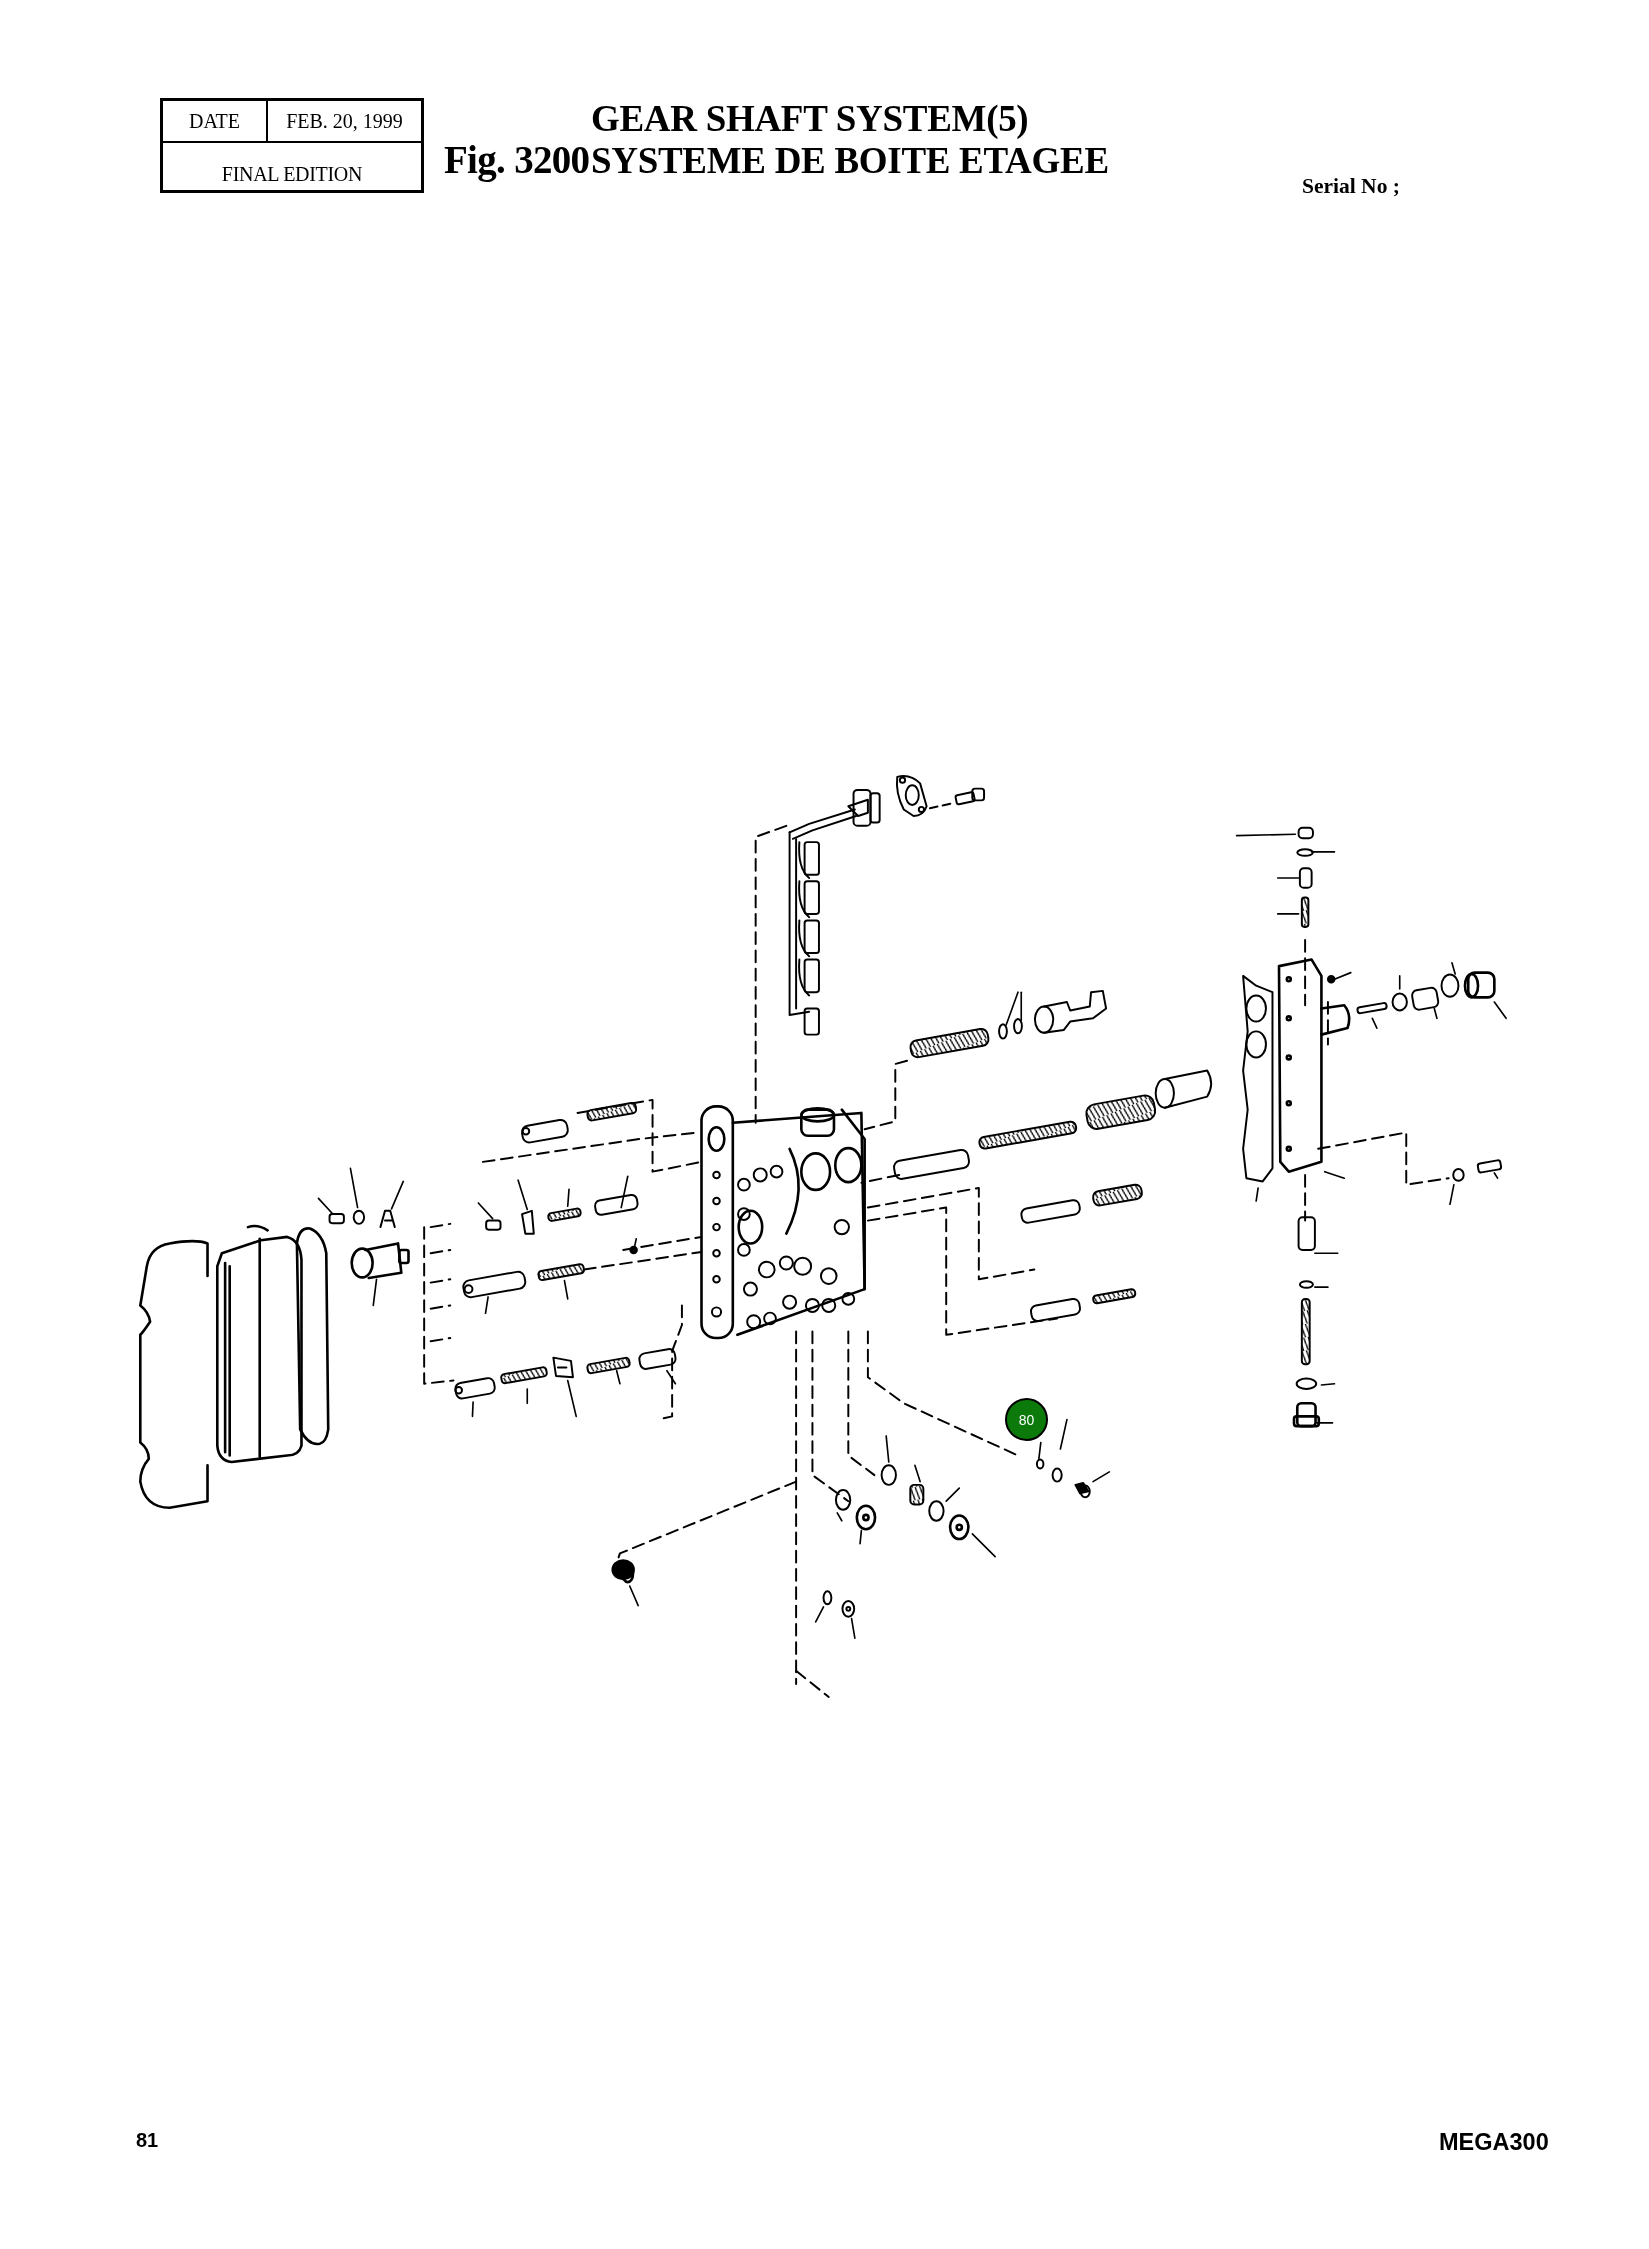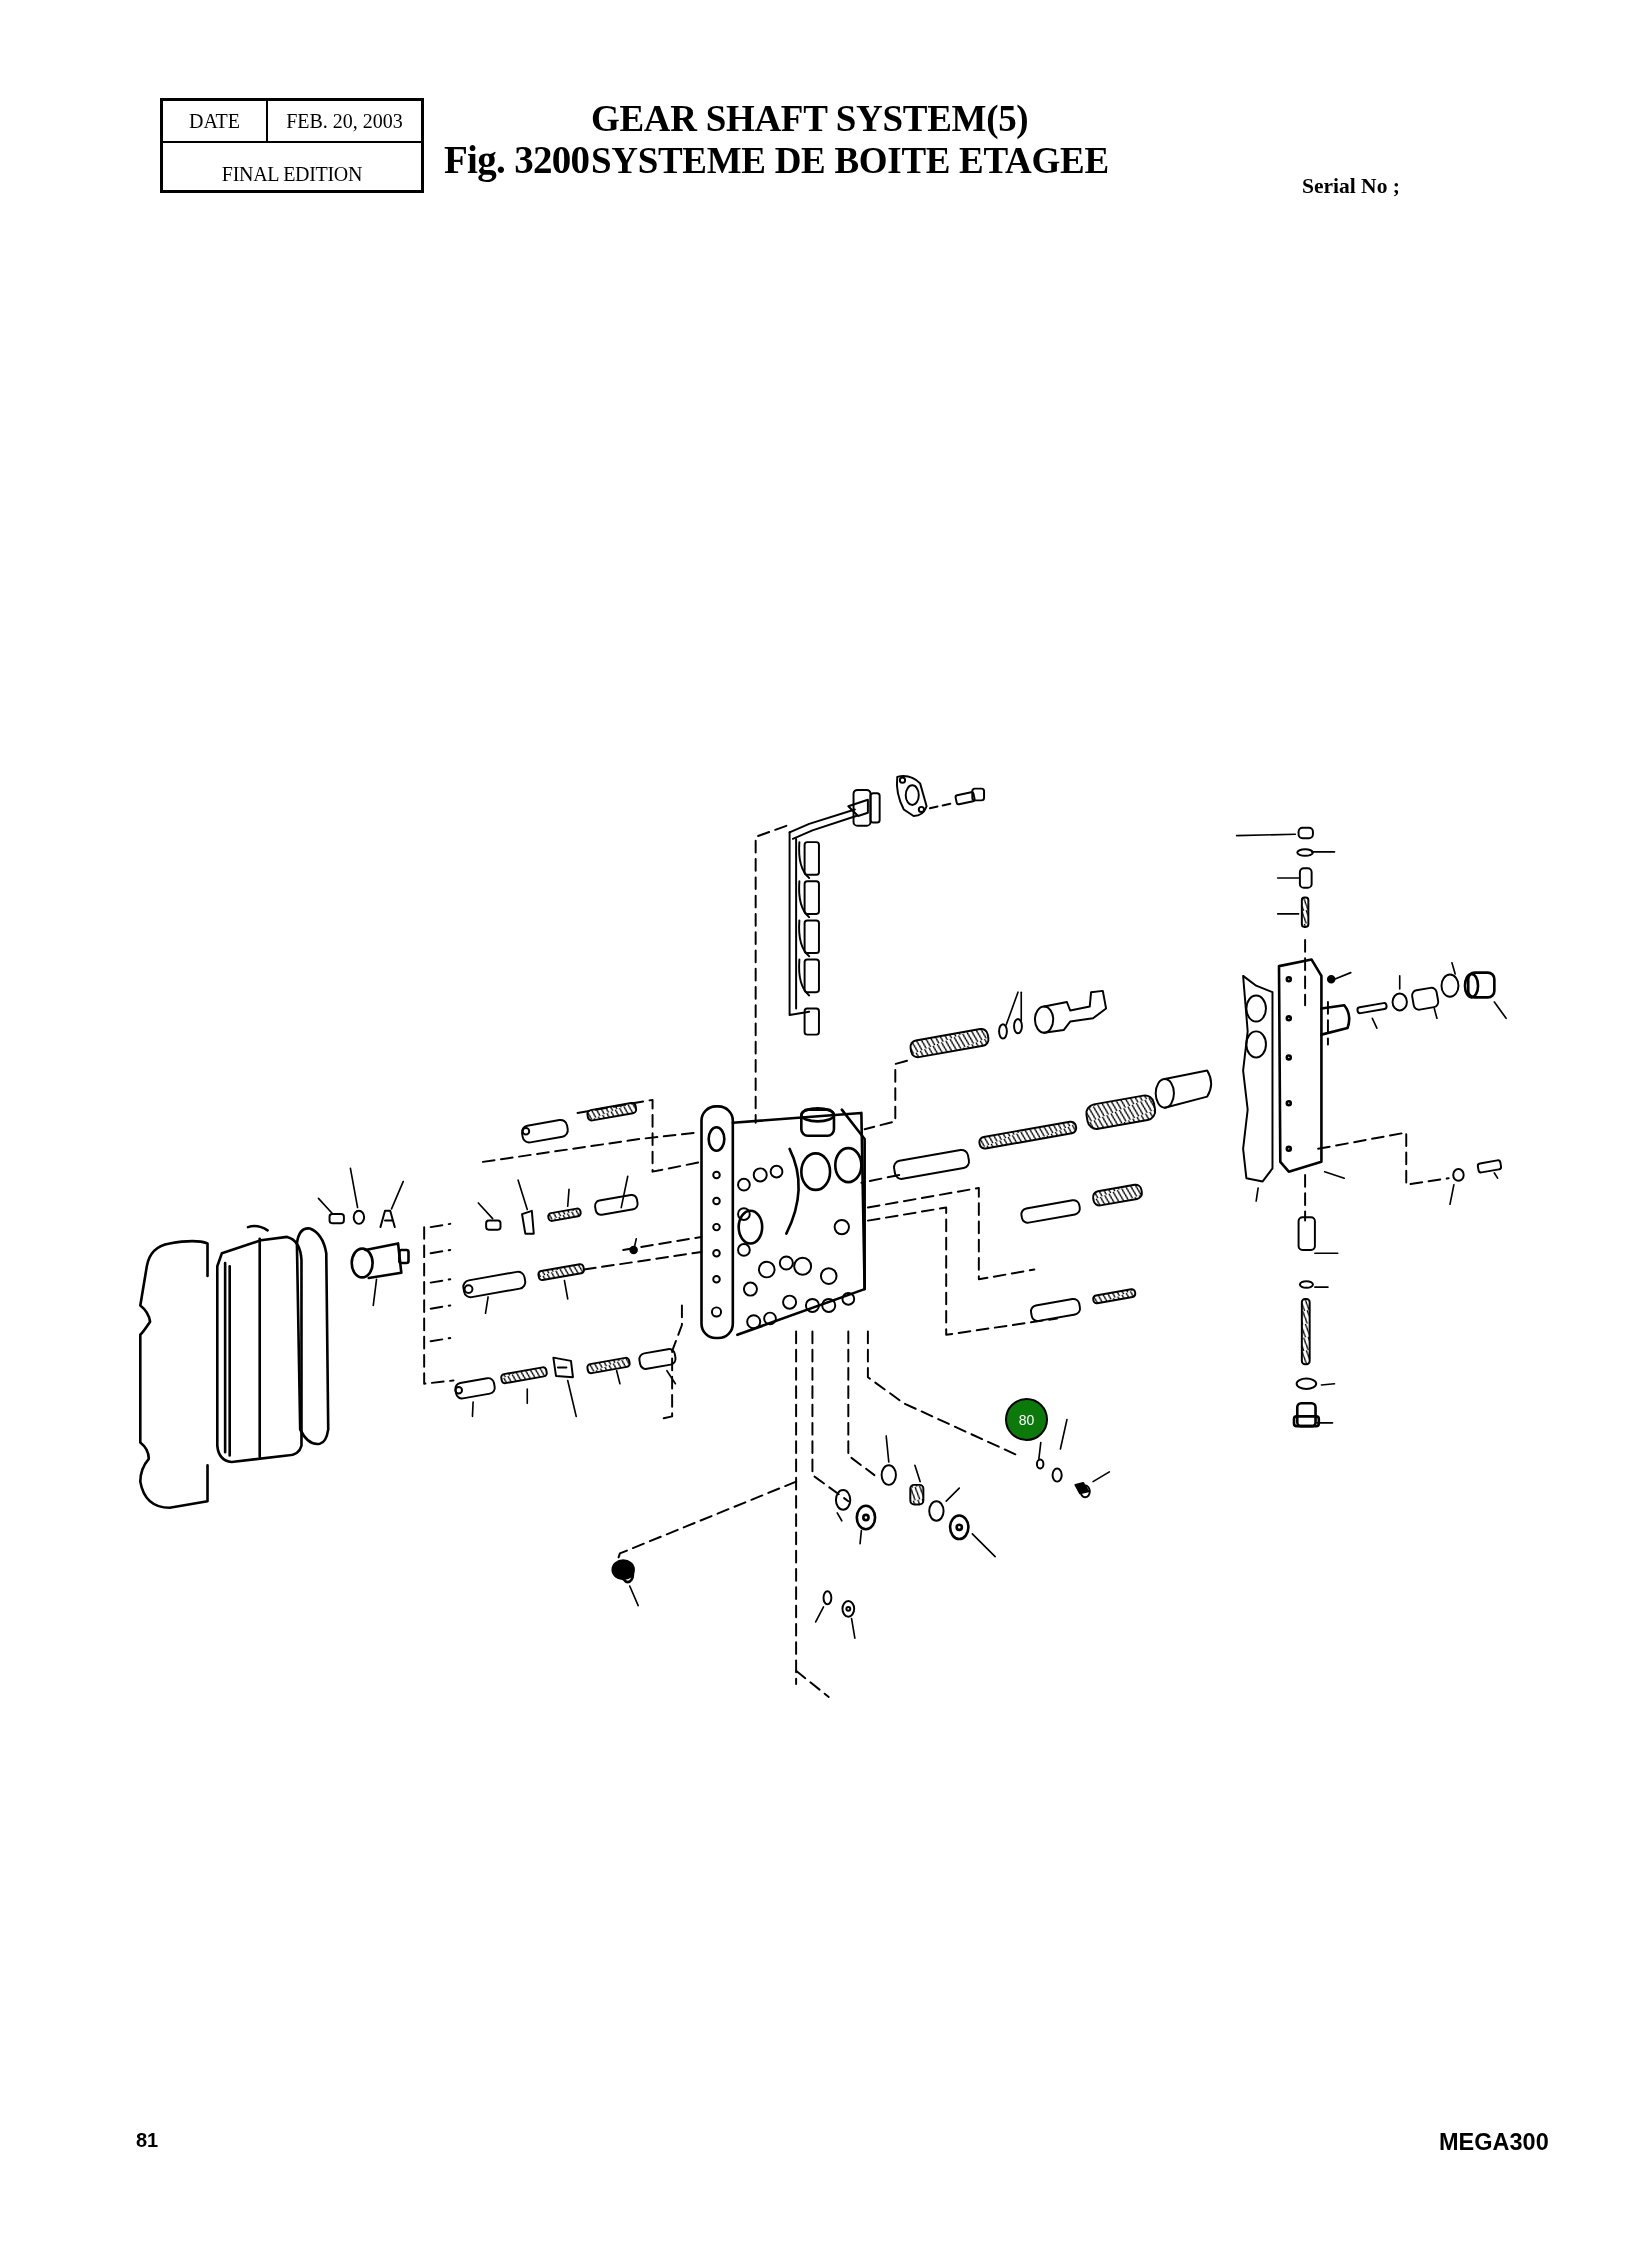--- a/index.html
+++ b/index.html
@@ -29,21 +29,21 @@
   #callout { position:absolute; width:39px; height:39px; border-radius:50%;
     border:2.6px solid #000; display:flex; align-items:center; justify-content:center;
     color:#ffffff; font-size:14px; cursor:pointer; }
 </style>
 </head>
 <body>
 
 <div id="date-box">
   <div class="row1">
     <div class="cell-label serif">DATE</div>
-    <div class="cell-value serif">FEB. 20, 2003</div>
+    <div class="cell-value serif">FEB. 20, 1999</div>
   </div>
   <div class="row2 serif">FINAL EDITION</div>
 </div>
 
 <div id="fig-number" class="serif">Fig. 3200</div>
 <div id="title-block" class="serif">
   <div>GEAR SHAFT SYSTEM(5)</div>
   <div>SYSTEME DE BOITE ETAGEE</div>
 </div>
 <div id="serial-label" class="serif">Serial No ;</div>

